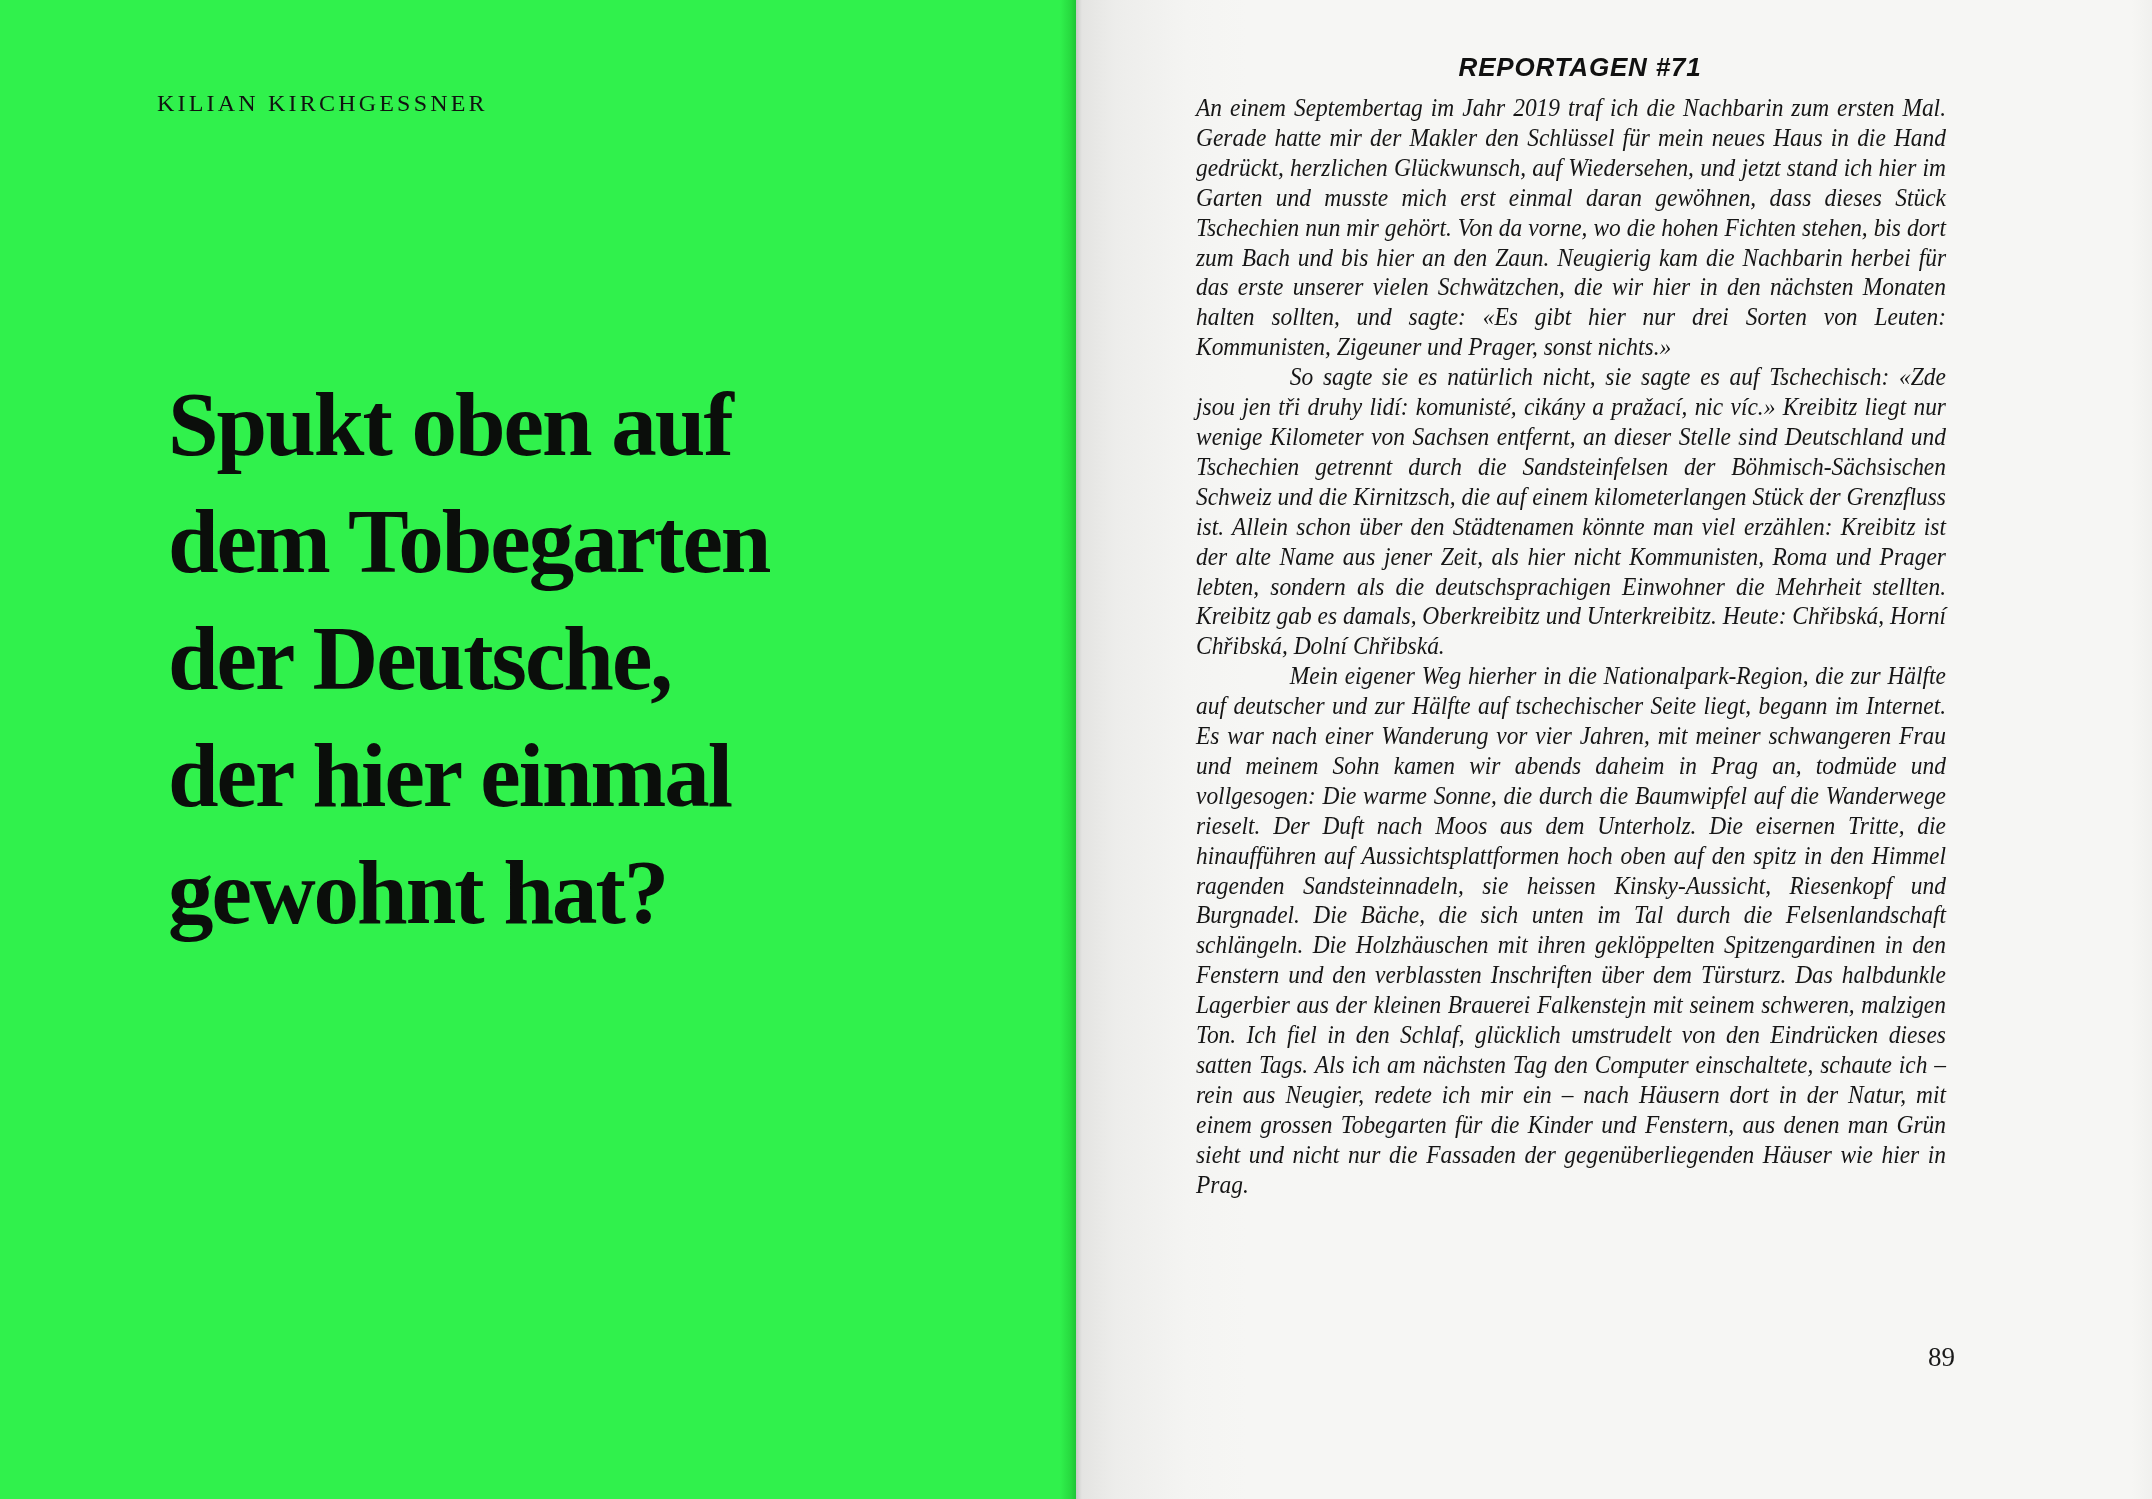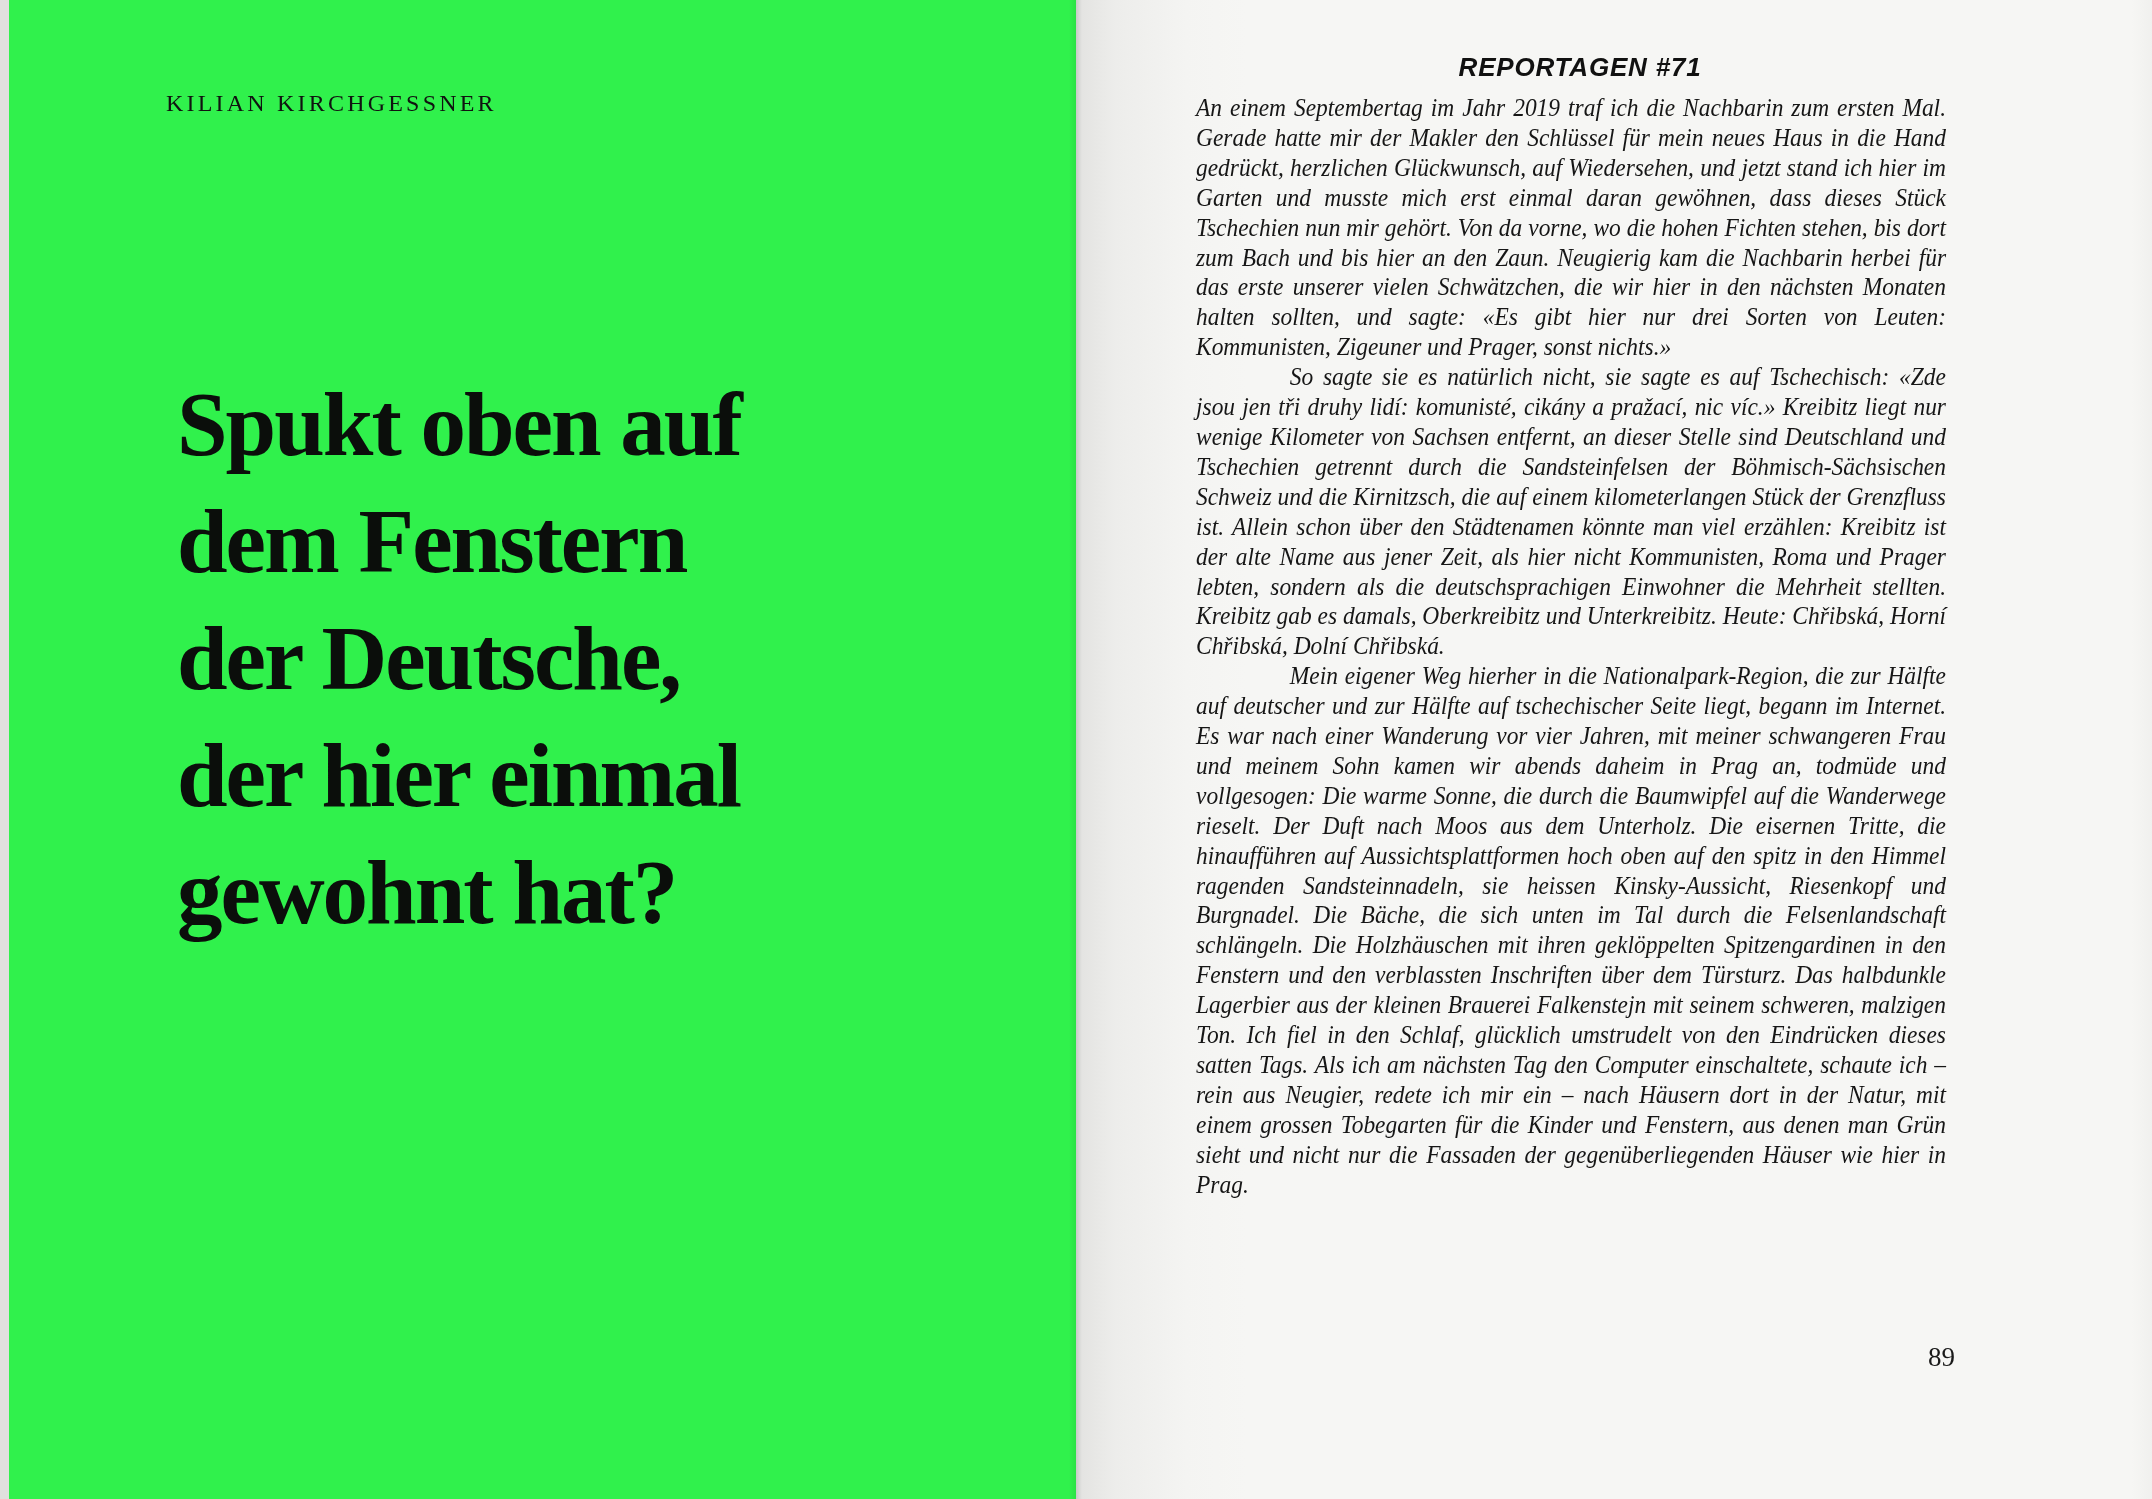--- a/index.html
+++ b/index.html
@@ -18,21 +18,20 @@
   
   #page-left {
     position: absolute;
     left: 0; top: 0;
     width: 1076px; height: 1499px;
     background: linear-gradient(90deg,
       #30f14c 0%,
       #30f14c calc(100% - 16px),
       #27d93f calc(100% - 5px),
       #1fc436 100%);
-    margin-left: 9px;
   }
   #author-line {
     position: absolute;
     left: 157px; top: 90px;
     font-size: 24px;
     line-height: 26px;
     letter-spacing: 3.2px;
     color: #101310;
     font-weight: 400;
   }
@@ -114,21 +113,21 @@
 </style>
 </head>
 <body>
 
 <div id="spread">
 
   <div id="page-left">
     <div id="author-line">KILIAN KIRCHGESSNER</div>
     <div id="subhead">
         <div>Spukt oben auf</div>
-        <div>dem Fenstern</div>
+        <div>dem Tobegarten</div>
         <div>der Deutsche,</div>
         <div>der hier einmal</div>
         <div>gewohnt hat?</div>
       </div>
   </div>
 
   <div id="page-right">
     <div id="running-header">REPORTAGEN #71</div>
     <div id="body-column">
       <div id="body-inner">

